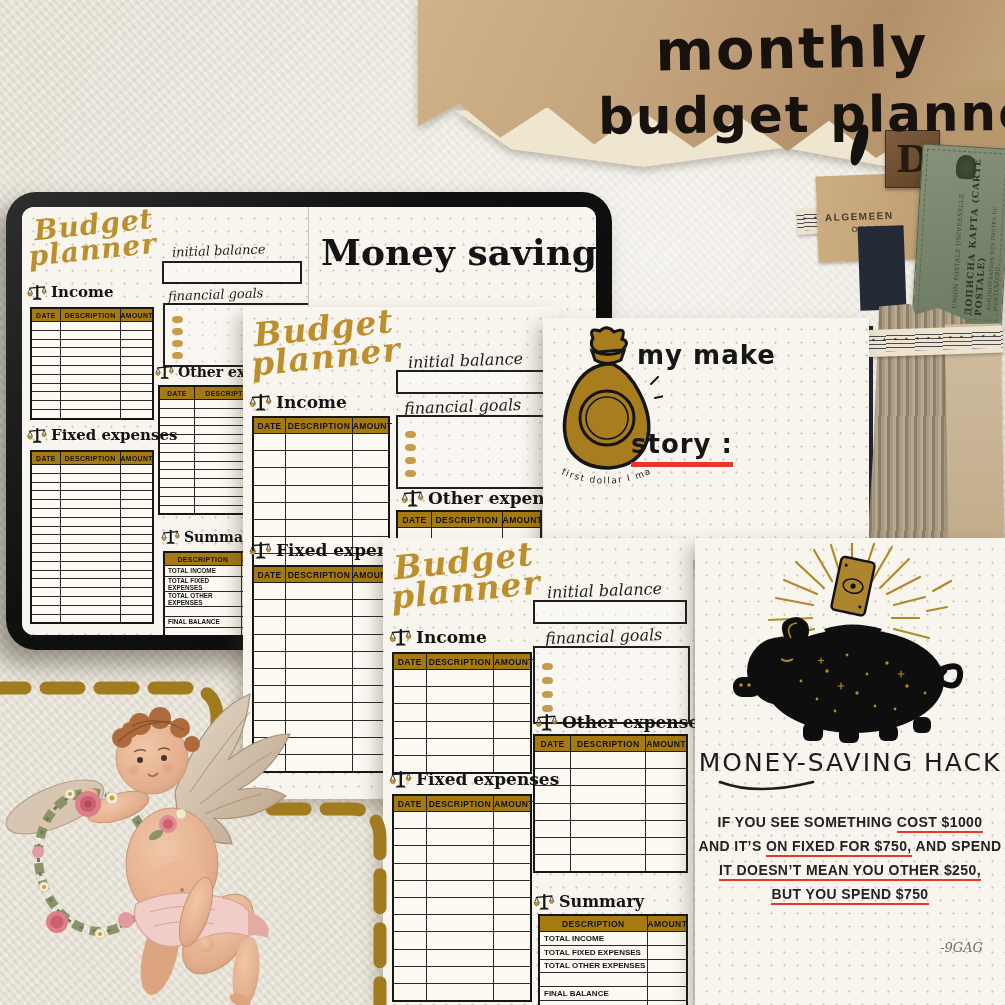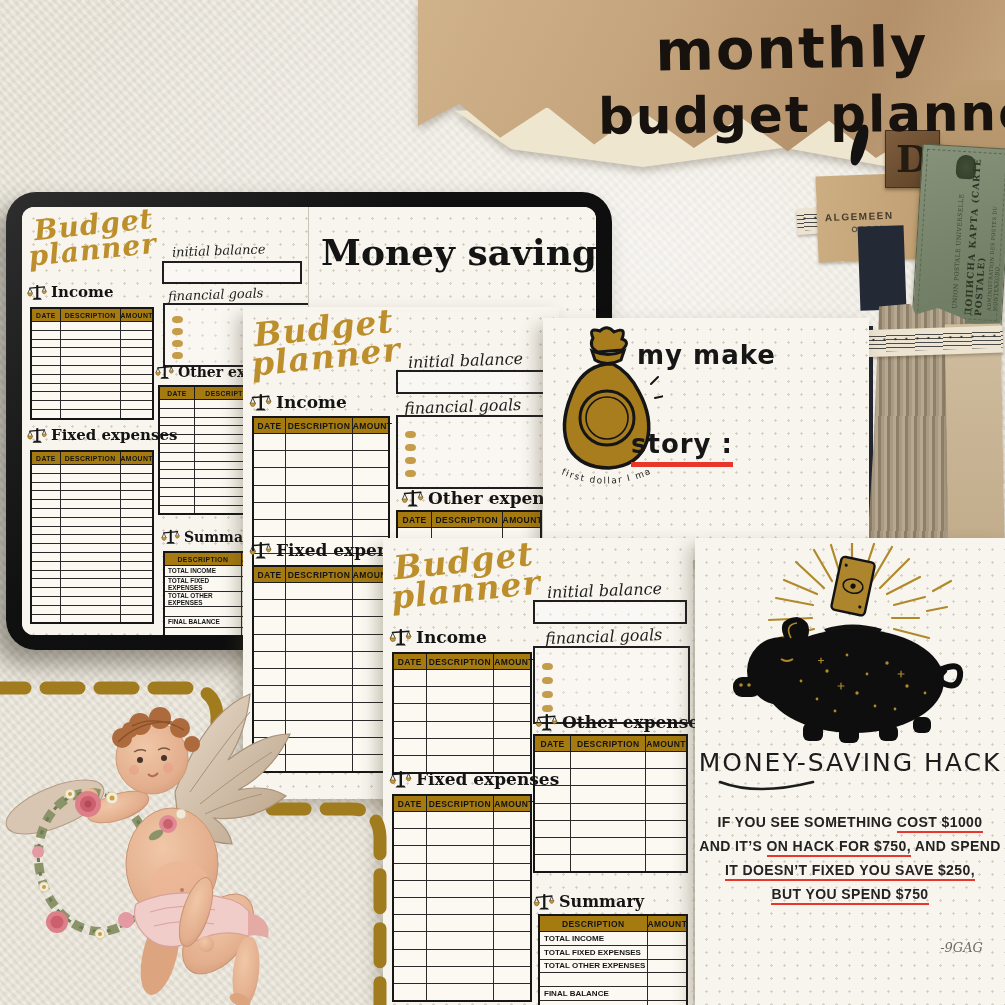--- a/index.html
+++ b/index.html
@@ -1161,22 +1161,22 @@
           <path d="M172 128 v6 M169 131 h6"></path>
           <path d="M92 115 v5 M89.5 117.5 h5"></path>
       </g>
     </svg>
     <div id="hack-title">MONEY-SAVING HACK</div>
     <svg id="hack-swoosh" width="100" height="16" viewBox="0 0 100 16">
       <path d="M3 4 Q40 18 96 4" fill="none" stroke="#1c1c1c" stroke-width="2.6" stroke-linecap="round"></path>
     </svg>
     <div id="hack-body">
         <div class="hline"><span>IF YOU SEE SOMETHING </span><span class="u">COST $1000</span></div>
-        <div class="hline"><span>AND IT’S </span><span class="u">ON HACK FOR $750,</span><span> AND SPEND</span></div>
-        <div class="hline"><span class="u">IT DOESN’T FIXED YOU SAVE $250,</span></div>
+        <div class="hline"><span>AND IT’S </span><span class="u">ON FIXED FOR $750,</span><span> AND SPEND</span></div>
+        <div class="hline"><span class="u">IT DOESN’T MEAN YOU OTHER $250,</span></div>
         <div class="hline"><span class="u">BUT YOU SPEND $750</span></div>
       </div>
     <div id="hack-sig">-9GAG</div>
   </div>
 
   <svg id="dashes" width="1005" height="1005" viewBox="0 0 1005 1005">
     <path d="M-8 688 L188 688 Q216 689 217 716 L217 782 Q218 808 245 809 L352 809 Q379 810 380 837 L380 1012" fill="none" stroke="#a07c1e" stroke-width="13" stroke-linecap="round" stroke-dasharray="33 21"></path>
   </svg>
 
   <svg id="cherub" width="345" height="333" viewBox="0 0 345 333">

